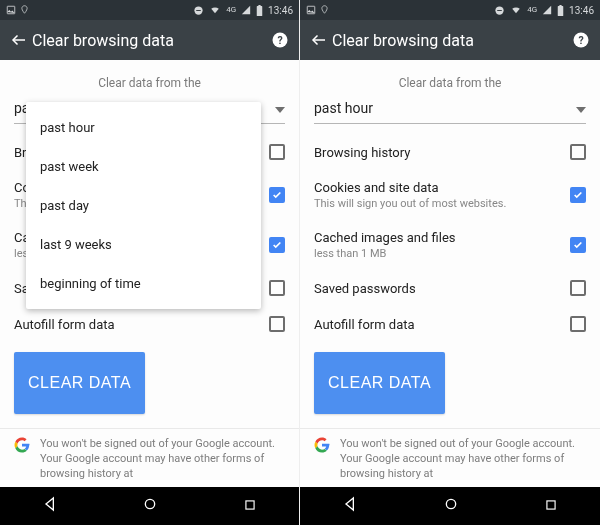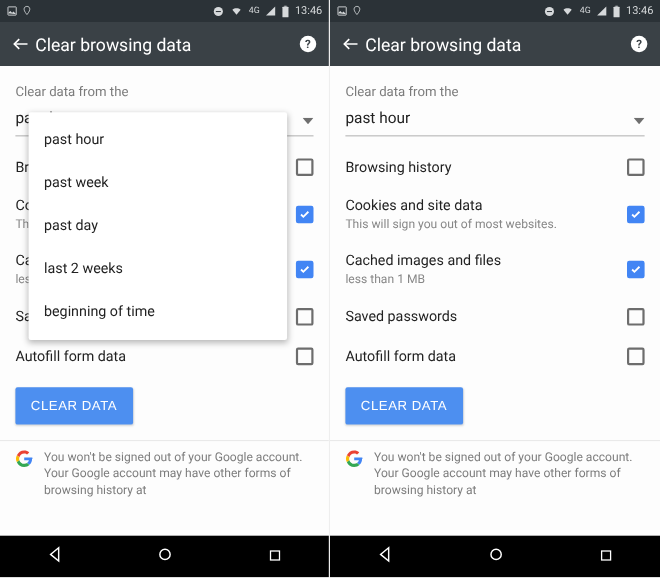--- a/index.html
+++ b/index.html
@@ -11,35 +11,35 @@
   .statusbar { height: 20px; background: #2b3237; display: flex; align-items: center; justify-content: space-between; color: #d6d9db; font-size: 10px; padding: 0 6px; }
   .status-left, .status-right { display: flex; align-items: flex-start; gap: 4px; }
   .status-right { gap: 5px; }
   .status-icon { display: inline-flex; }
 
   .toolbar { height: 40px; background: #3a4146; display: flex; align-items: center; padding: 0 10px; gap: 4px; }
   .toolbar .title { color: #fff; font-size: 16px; font-weight: 400; flex: 1; }
   .icon-btn { color: #fff; display: inline-flex; align-items: center; justify-content: center; }
 
   .content { padding: 10px 14px 0; position: relative; }
-  .section-label { color: #7b7b7b; font-size: 12px; margin: 6px 0 4px; }
+  .section-label { color: #7b7b7b; font-size: 12px; margin: 6px 0 4px; text-align: center; }
   .select-row { display: flex; align-items: center; border-bottom: 1px solid #b6b6b6; padding: 4px 0 6px; margin: 0 0 10px; }
   .select-row .sel-text { flex: 1; color: #222; font-size: 14px; }
   .chev { color: #6f6f6f; }
 
   .item { display: flex; align-items: center; padding: 10px 0; }
   .item .txt { flex: 1; }
   .item .t1 { color: #222; font-size: 13px; }
   .item .t2 { color: #878787; font-size: 11px; margin-top: 2px; }
   .cbox { width: 16px; height: 16px; border: 2px solid #6d6d6d; border-radius: 2px; display: inline-flex; align-items: center; justify-content: center; flex-shrink: 0; }
   .cbox.checked { background: #4285f4; border-color: #4285f4; }
   .cbox.checked svg { display: block; }
   .cbox svg { display: none; }
 
-  .clear-btn { background: #4d8ff0; color: #fff; border: none; padding: 10px 14px; font-size: 12px; letter-spacing: .5px; margin: 10px 0 0; border-radius: 2px; box-shadow: 0 1px 2px rgba(0,0,0,.15); }
+  .clear-btn { background: #4d8ff0; color: #fff; border: none; padding: 22px 14px; font-size: 16px; letter-spacing: .5px; margin: 10px 0 0; border-radius: 2px; box-shadow: 0 1px 2px rgba(0,0,0,.15); }
 
   .note-sep { height: 1px; background: #e9e9e9; margin: 14px -14px 8px; }
   .note { display: flex; gap: 10px; color: #7d7d7d; font-size: 11px; line-height: 1.35; padding: 0 0 4px; }
   .g-logo { width: 16px; height: 16px; flex-shrink: 0; }
 
   .navbar { position: absolute; left: 0; right: 0; bottom: 0; height: 38px; background: #000; display: flex; align-items: center; justify-content: space-around; }
   .nav-icon { color: #fff; }
 
   
   .dropdown { position: absolute; left: 12px; right: 24px; top: 8px; background: #fff; box-shadow: 0 2px 6px rgba(0,0,0,.28); border-radius: 2px; padding: 6px 0; z-index: 5; }
@@ -117,21 +117,21 @@
           <span class="sel-text">past hour</span>
           <span class="chev"><svg width="10" height="6" viewBox="0 0 10 6" fill="currentColor">
                 <path d="M0 0l5 6 5-6z"></path>
               </svg></span>
         </div>
 
         <div class="dropdown">
           <div class="opt">past hour</div>
           <div class="opt">past week</div>
           <div class="opt">past day</div>
-          <div class="opt">last 2 weeks</div>
+          <div class="opt">last 9 weeks</div>
           <div class="opt">beginning of time</div>
         </div>
       </div>
 
       <div class="item">
         <div class="txt">
             <div class="t1">Browsing history</div>
           </div>
         <span class="cbox"></span>
       </div>

